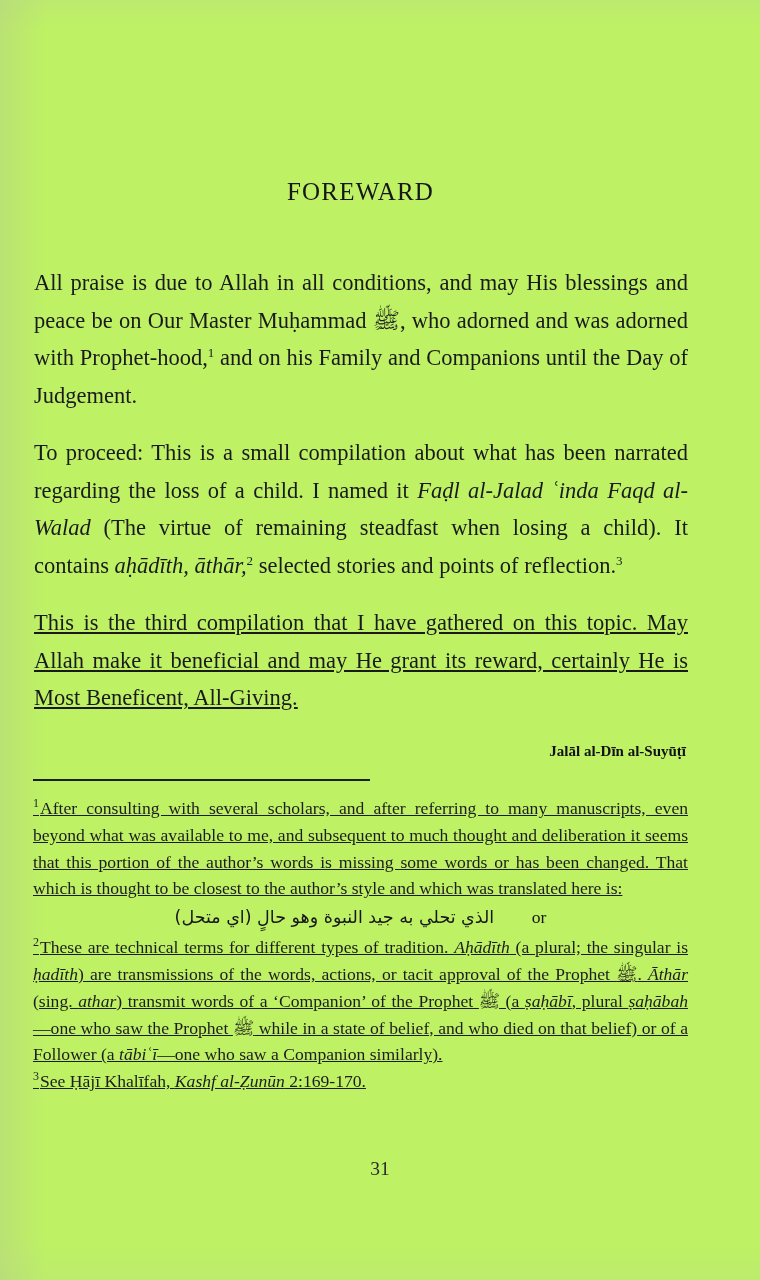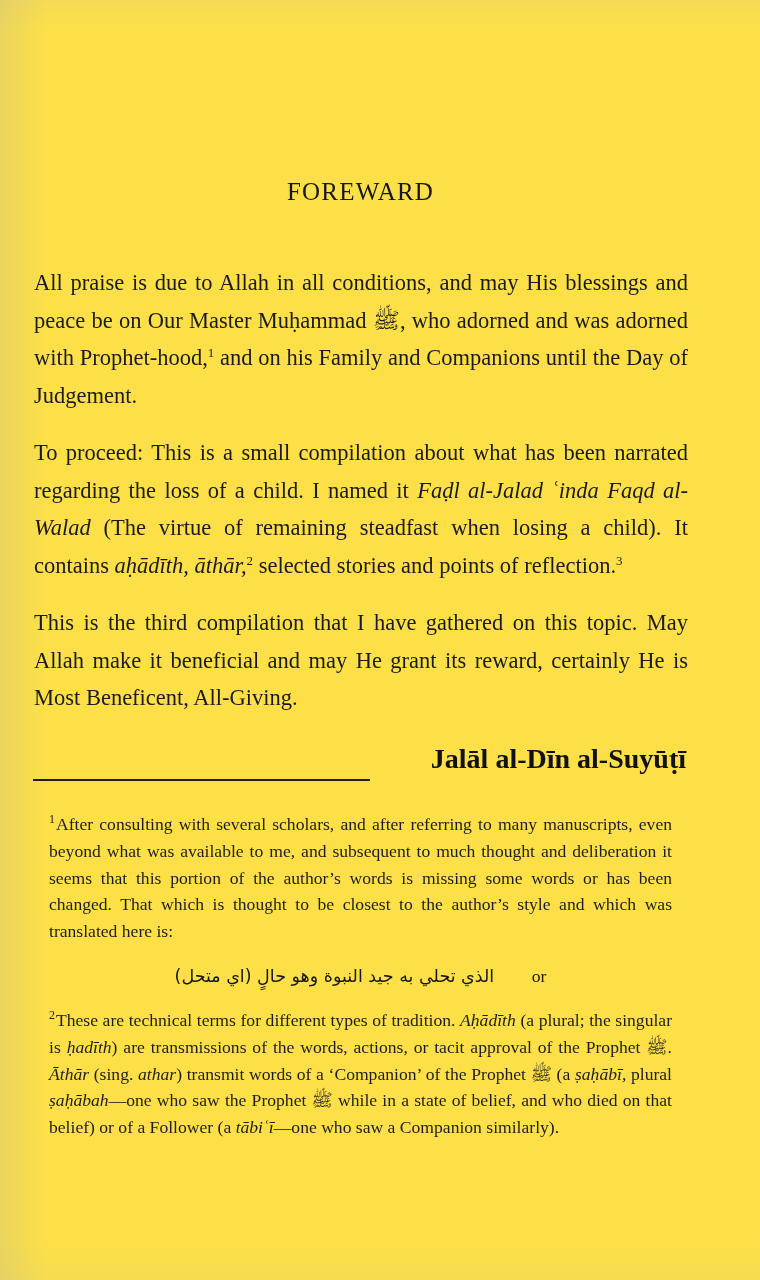--- a/index.html
+++ b/index.html
@@ -12,21 +12,21 @@
     height: 1280px;
     font-family: "Liberation Serif", "DejaVu Serif", serif;
     color: #1b1b1b;
     position: relative;
     overflow: hidden;
   }
   .page {
     position: relative;
     width: 760px;
     height: 1280px;
-    background: #fde047;
+    background: #bef264;
     box-sizing: border-box;
   }
   
   .scan-shade-left {
     position: absolute;
     left: 0; top: 0;
     width: 46px; height: 100%;
     background: linear-gradient(to right, rgba(170,170,170,0.22), rgba(255,255,255,0));
     pointer-events: none;
   }
@@ -66,34 +66,34 @@
   }
 
   p.body-par {
     font-size: 22.5px;
     line-height: 37.5px;
     text-align: justify;
     text-justify: inter-word;
     margin: 0 0 20px 1px;
     color: #1a1a1c;
   }
-  p.body-par:last-of-type { margin-bottom: 0; }
+  p.body-par:last-of-type { margin-bottom: 0; text-decoration: underline; }
 
   .it { font-style: italic; }
 
   sup.fn {
     font-size: 13px;
     line-height: 0;
     vertical-align: 0.62em;
   }
 
   .signature {
     text-align: right;
     font-weight: bold;
-    font-size: 28px;
+    font-size: 15px;
     margin-top: 26px;
     padding-right: 2px;
     color: #111114;
   }
 
   .fn-rule {
     position: absolute;
     left: 33px;
     top: 779px;
     width: 337px;
@@ -104,23 +104,24 @@
   .footnotes {
     position: absolute;
     left: 33px;
     top: 795px;
     width: 655px;
     font-size: 17.6px;
     line-height: 26.8px;
     color: #1d1d1f;
   }
   p.fn-par {
-    margin: 16px;
+    margin: 0;
     text-align: justify;
     text-justify: inter-word;
+    text-decoration: underline;
   }
   p.fn-par.last-line-left { text-align: left; }
 
   .fn-marker {
     font-size: 12px;
     vertical-align: 0.6em;
     line-height: 0;
     margin-right: 1px;
   }
 
@@ -190,17 +191,19 @@
 
   <div class="footnotes">
 
     <p class="fn-par"><sup class="fn-marker">1</sup><span>After consulting with several scholars, and after referring to many manuscripts, even beyond what was available to me, and subsequent to much thought and deliberation it seems that this portion of the author’s words is missing some words or has been changed. That which is thought to be closest to the author’s style and which was translated here is:</span></p>
 
 
     <p class="arabic-or"><span class="or-lat">or</span> <span>الذي تحلي به جيد النبوة وهو حالٍ (اي متحل)</span></p>
 
     <p class="fn-par"><sup class="fn-marker">2</sup><span>These are technical terms for different types of tradition. </span><span class="it">Aḥādīth</span><span> (a plural; the singular is </span><span class="it">ḥadīth</span><span>) are transmissions of the words, actions, or tacit approval of the Prophet ﷺ. </span><span class="it">Āthār</span><span> (sing. </span><span class="it">athar</span><span>) transmit words of a ‘Companion’ of the Prophet ﷺ (a </span><span class="it">ṣaḥābī</span><span>, plural </span><span class="it">ṣaḥābah</span><span>—one who saw the Prophet ﷺ while in a state of belief, and who died on that belief) or of a Follower (a </span><span class="it">tābiʿī</span><span>—one who saw a Companion similarly).</span></p>
 
+    <p class="fn-par last-line-left"><sup class="fn-marker">3</sup><span>See Ḥājī Khalīfah, </span><span class="it">Kashf al-Ẓunūn</span><span> 2:169-170.</span></p>
 
   </div>
 
+  <div class="page-number">31</div>
 
 </div>
 
 </body></html>

